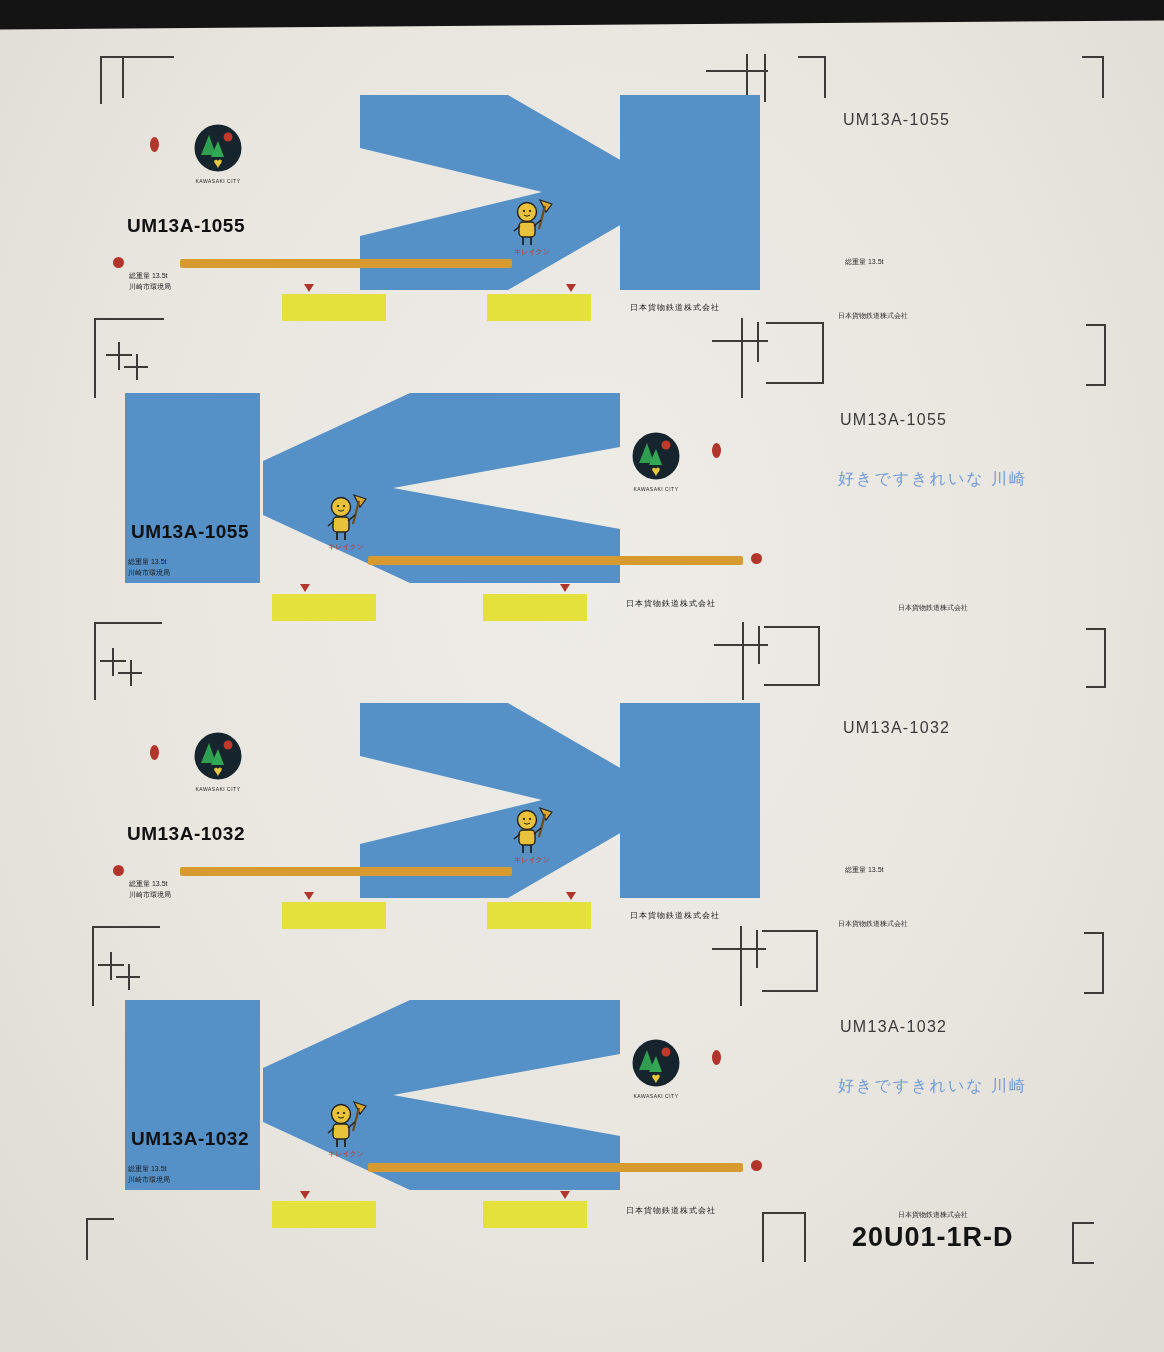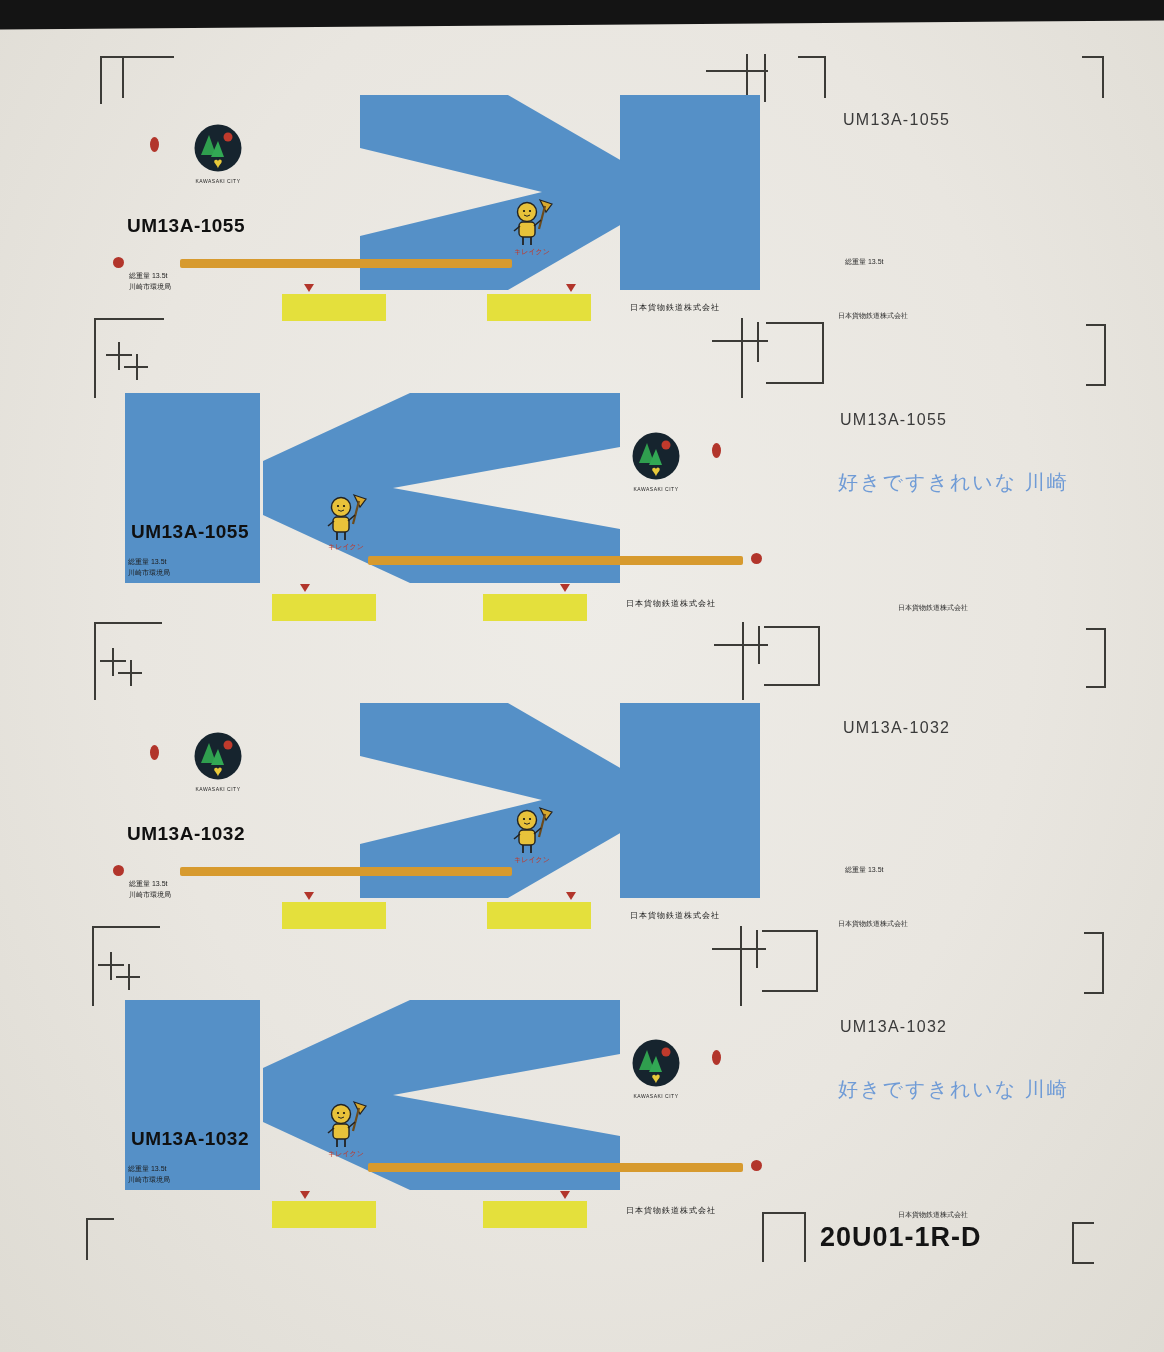--- a/index.html
+++ b/index.html
@@ -15,21 +15,21 @@
 
   .code{font-weight:700;font-size:19px;letter-spacing:.5px;color:#101010;white-space:nowrap;}
   .spec{font-size:7px;line-height:1.5;color:#1b1b1b;white-space:nowrap;}
   .bar{height:9px;background:#d79a2e;border-radius:2px;}
   .dot{width:11px;height:11px;border-radius:50%;background:#b2352b;}
   .diamond{width:9px;height:15px;border-radius:50%;background:#b2352b;}
   .ybox{width:104px;height:27px;background:#e4e03c;}
   .tri{width:0;height:0;border-left:5px solid transparent;border-right:5px solid transparent;border-top:8px solid #b2352b;}
   .company{font-size:8px;letter-spacing:1px;color:#1c1c1c;white-space:nowrap;}
   .rlabel{font-size:16px;letter-spacing:1.3px;color:#3a3a3a;white-space:nowrap;}
-  .slogan{font-size:20px;letter-spacing:2px;color:#6f9bd6;white-space:nowrap;}
+  .slogan{font-size:16px;letter-spacing:2px;color:#6f9bd6;white-space:nowrap;}
   .mlabel{font-size:7px;color:#c0392b;width:48px;text-align:center;white-space:nowrap;}
   .rtiny{font-size:7px;color:#2a2a2a;white-space:nowrap;}
   .pcode{font-weight:700;font-size:27px;letter-spacing:1px;color:#141414;white-space:nowrap;}
   .citylogo{width:56px;text-align:center;}
   .citylogo .cap{font-size:5px;letter-spacing:.5px;color:#222;margin-top:1px;white-space:nowrap;}
 
   
   .rm{position:absolute;border:0 solid #3c3b37;}
   .rm-tl{border-top-width:2px;border-left-width:2px;}
   .rm-tr{border-top-width:2px;border-right-width:2px;}
@@ -317,14 +317,14 @@
     <div class="abs ybox b-box1"></div>
     <div class="abs ybox b-box2"></div>
     <div class="abs tri b-tri1"></div>
     <div class="abs tri b-tri2"></div>
     <div class="abs company b-company">日本貨物鉄道株式会社</div>
     <div class="abs rlabel b-rlabel">UM13A-1032</div>
     <div class="abs slogan b-slogan">好きですきれいな 川崎</div>
     <div class="abs rtiny b-rtiny">日本貨物鉄道株式会社</div>
   </div>
 
-  <div class="abs pcode" style="left:820px;top:1222px;">20U01-1R-D</div>
+  <div class="abs pcode" style="left:852px;top:1222px;">20U01-1R-D</div>
 </div>
 
 </body></html>

